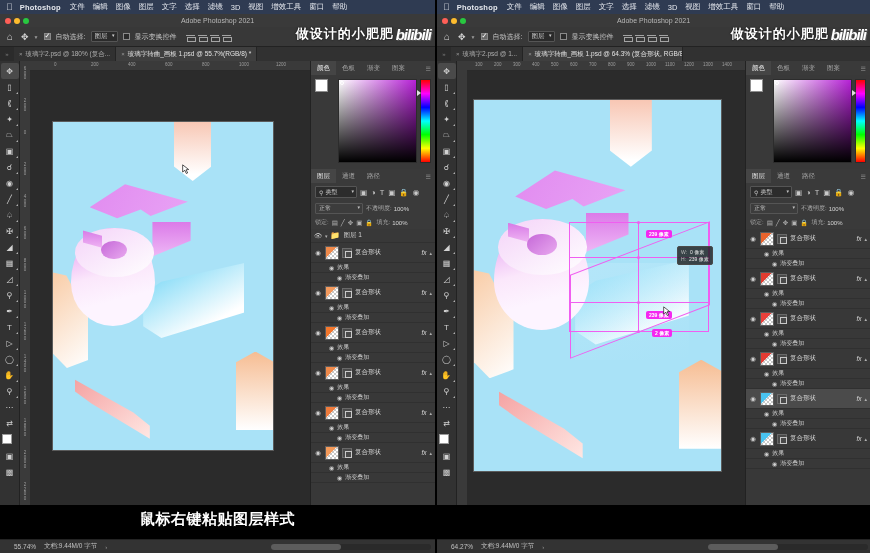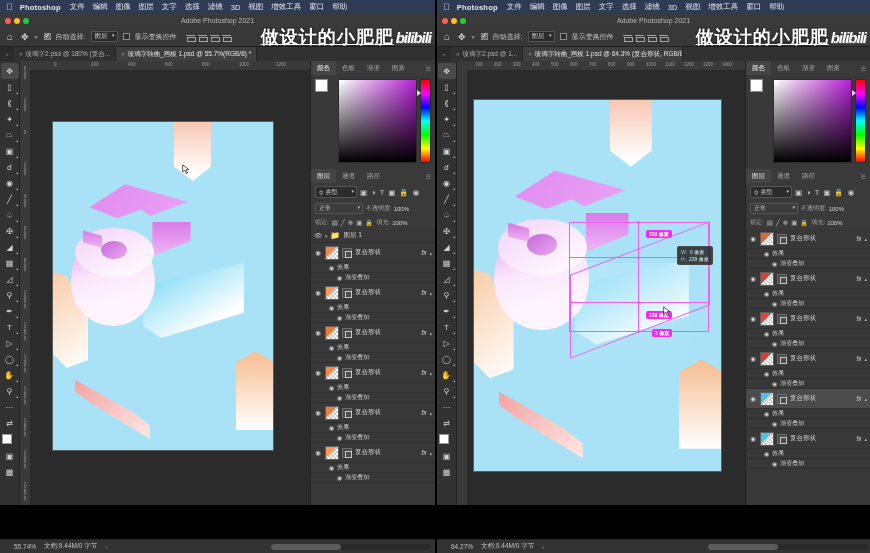--- a/index.html
+++ b/index.html
@@ -53,21 +53,21 @@
   .align-grp { display:flex; gap:3px; margin-left:4px; }
   .align-grp i { width:9px; height:9px; border:0; display:block; position:relative; opacity:.75;}
   .align-grp i::before{content:""; position:absolute; left:0; right:0; top:3px; height:1px; background:#c9c9c9;}
   .align-grp i::after{content:""; position:absolute; left:1px; width:7px; top:5px; height:3px; border:1px solid #c9c9c9;}
 
   
   .wm {
     position:absolute; right:4px; top:-2px; display:flex; align-items:center; gap:2px;
     color:#fff; font-weight:bold; pointer-events:none;
   }
-  .wm .cn { font-size:18px; letter-spacing:1px; text-shadow:0 0 2px #000;text-decoration:underline; }
+  .wm .cn { font-size:13px; letter-spacing:1px; text-shadow:0 0 2px #000; }
   .wm .bili {
     font-size:15px; font-style:italic; font-weight:bold; letter-spacing:-1px;
     color:#fff; text-shadow:1px 1px 0 #555;
   }
 
   
   .tabbar { height:14px; background:#313131; display:flex; align-items:stretch; font-size:6.5px; color:#b0b0b0; }
   .tabgutter{ width:14px; background:#2b2b2b; display:flex; align-items:center; justify-content:center; color:#7a7a7a; font-size:6px;}
   .tab {
     display:flex; align-items:center; gap:3px; padding:0 5px; background:#313131;
@@ -658,20 +658,21 @@
           <span>◉</span>
           <span>◐</span>
           <span>📁</span>
           <span>✚</span>
           <span>🗑</span>
         </div>
       </div>
     </div>
 
     <div class="blackband"></div>
+    <div class="subtitle">鼠标右键粘贴图层样式</div>
 
     <div class="statusbar">
       <span>55.74%</span>
       <span>文档:9.44M/0 字节</span>
       <span class="arrow">›</span>
       <span class="scrolltrack">
           <i></i>
         </span>
     </div>
   </div>

